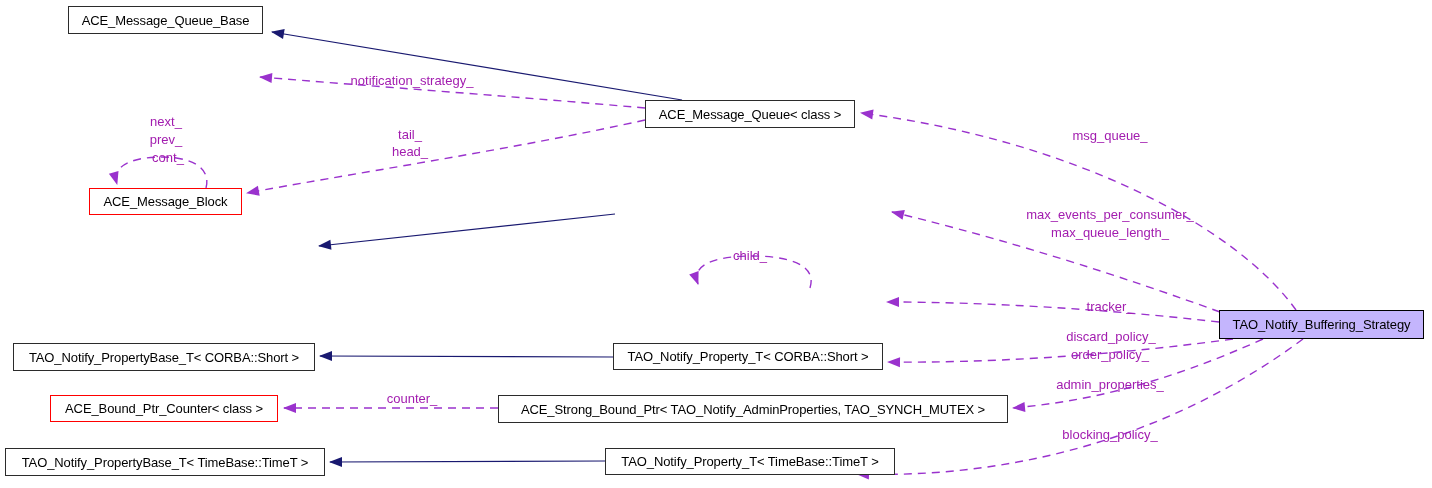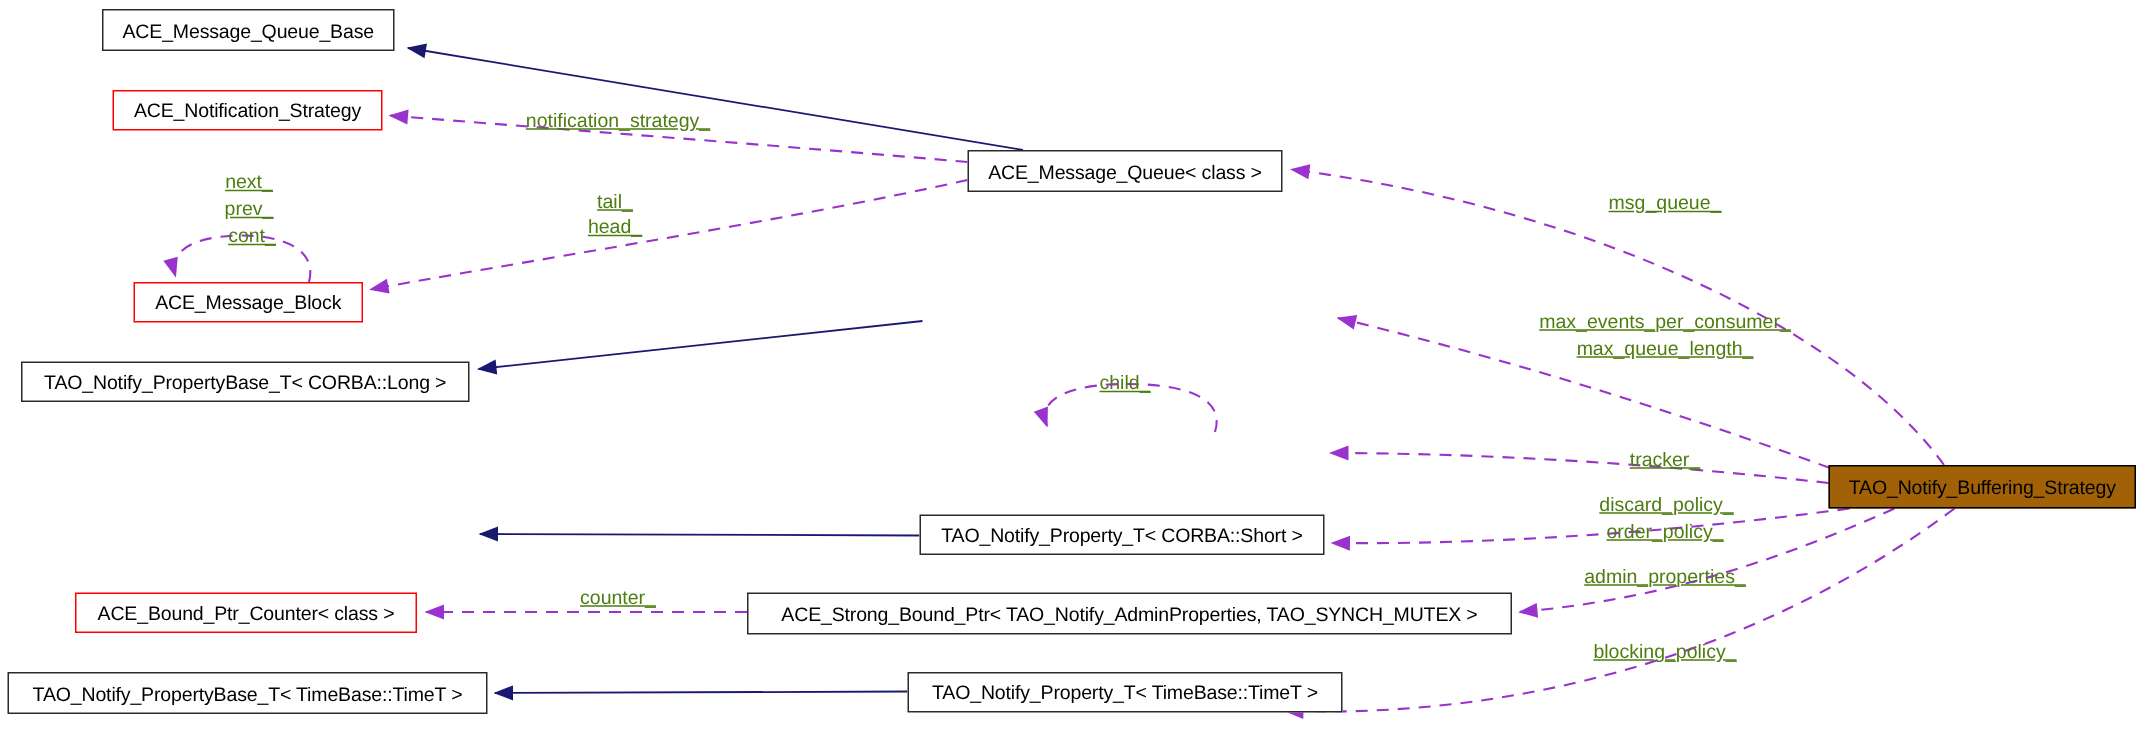--- a/index.html
+++ b/index.html
@@ -16,28 +16,27 @@
     box-sizing:border-box;
     background:#ffffff;
     border:1.4px solid #2b2b2b;
     display:flex;align-items:center;justify-content:center;
     font-size:13px;color:#000;
     white-space:nowrap;
     letter-spacing:-0.1px;
     z-index:2;
   }
   .node.red{border-color:#ff0000;}
-  .node.main{background:#a16207;border-color:#000000;}
+  .node.main{background:#c4b5fd;border-color:#000000;}
   .elabel{
     position:absolute;
     transform:translate(-50%,-50%);
-    font-size:13px;color:#4d7c0f;
+    font-size:13px;color:#a21caf;
     white-space:nowrap;
     z-index:3;
-    text-decoration:underline;
   }
 </style>
 </head>
 <body>
 
 <div id="canvas">
 
   <svg id="edges" width="1432" height="488" viewBox="0 0 1432 488">
     <defs>
       <marker id="arr-navy" markerUnits="userSpaceOnUse" markerWidth="16" markerHeight="12" refX="13" refY="6" orient="auto">
@@ -60,23 +59,22 @@
     <path d="M1296,310 C1235,225 1070,140 861,113" stroke="#9a32cd" stroke-width="1.4" stroke-dasharray="8,6" fill="none" marker-end="url(#arr-purp)"></path>
     <path d="M1220,312 C1085,263 975,232 892,212" stroke="#9a32cd" stroke-width="1.4" stroke-dasharray="8,6" fill="none" marker-end="url(#arr-purp)"></path>
     <path d="M1219,322 C1105,309 985,302 887,302" stroke="#9a32cd" stroke-width="1.4" stroke-dasharray="8,6" fill="none" marker-end="url(#arr-purp)"></path>
     <path d="M1233,339 C1100,357 980,363 888,362" stroke="#9a32cd" stroke-width="1.4" stroke-dasharray="8,6" fill="none" marker-end="url(#arr-purp)"></path>
     <path d="M1263,339 C1165,383 1090,401 1013,408" stroke="#9a32cd" stroke-width="1.4" stroke-dasharray="8,6" fill="none" marker-end="url(#arr-purp)"></path>
     <path d="M1303,339 C1170,438 1010,479 857,474" stroke="#9a32cd" stroke-width="1.4" stroke-dasharray="8,6" fill="none" marker-end="url(#arr-purp)"></path>
     <path d="M498,408 L284,408" stroke="#9a32cd" stroke-width="1.4" stroke-dasharray="8,6" fill="none" marker-end="url(#arr-purp)"></path>
   </svg>
 
   <div class="node" style="left:68px;top:6px;width:195px;height:28px">ACE_Message_Queue_Base</div>
-  <div class="node red" style="left:75px;top:60px;width:180px;height:27px">ACE_Notification_Strategy</div>
   <div class="node red" style="left:89px;top:188px;width:153px;height:27px">ACE_Message_Block</div>
-  <div class="node" style="left:14px;top:241px;width:299px;height:27px">TAO_Notify_PropertyBase_T&lt; CORBA::Long &gt;</div>
+  <div class="node" style="left:13px;top:343px;width:302px;height:28px">TAO_Notify_PropertyBase_T&lt; CORBA::Short &gt;</div>
   <div class="node red" style="left:50px;top:395px;width:228px;height:27px">ACE_Bound_Ptr_Counter&lt; class &gt;</div>
   <div class="node" style="left:5px;top:448px;width:320px;height:28px">TAO_Notify_PropertyBase_T&lt; TimeBase::TimeT &gt;</div>
   <div class="node" style="left:645px;top:100px;width:210px;height:28px">ACE_Message_Queue&lt; class &gt;</div>
   <div class="node" style="left:613px;top:343px;width:270px;height:27px">TAO_Notify_Property_T&lt; CORBA::Short &gt;</div>
   <div class="node" style="left:605px;top:448px;width:290px;height:27px">TAO_Notify_Property_T&lt; TimeBase::TimeT &gt;</div>
   <div class="node" style="left:498px;top:395px;width:510px;height:28px">ACE_Strong_Bound_Ptr&lt; TAO_Notify_AdminProperties, TAO_SYNCH_MUTEX &gt;</div>
   <div class="node main" style="left:1219px;top:310px;width:205px;height:29px">TAO_Notify_Buffering_Strategy</div>
 
   <div class="elabel" style="left:412px;top:80px">notification_strategy_</div>
   <div class="elabel" style="left:166px;top:121px">next_</div>

